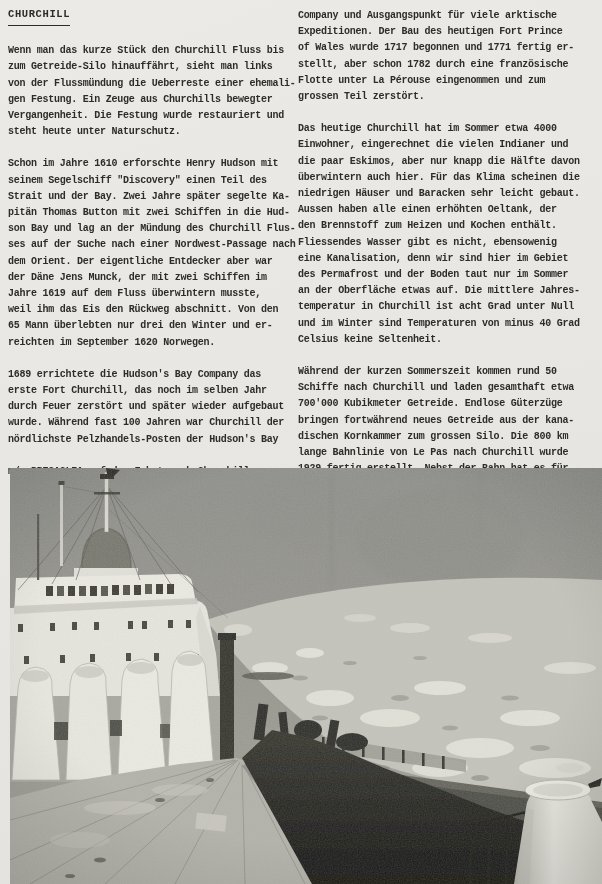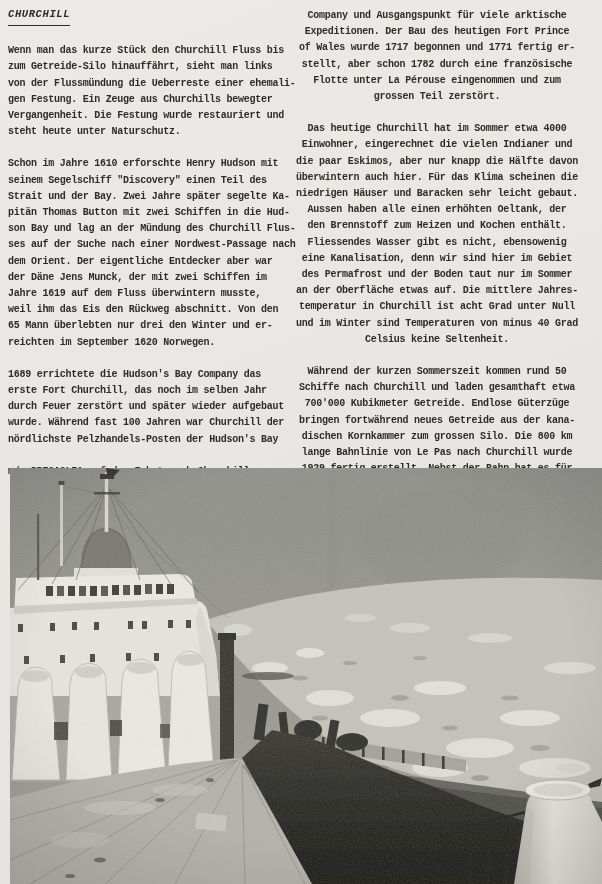--- a/index.html
+++ b/index.html
@@ -7,25 +7,25 @@
     position:relative;width:602px;height:884px;overflow:hidden;
     background:linear-gradient(160deg,#ebeae6 0%,#e7e6e2 55%,#e2e1dd 100%);
     font-family:"Liberation Mono","DejaVu Sans Mono",monospace;
     color:#2e2c27;
   }
   .col{
     position:absolute;
     font-size:10px;line-height:16.2px;font-weight:700;letter-spacing:-0.25px;
   }
   .col-left{left:8px;top:6px;width:298px;}
-  .col-right{left:290px;top:8px;width:294px;text-align:center;}
+  .col-right{left:298px;top:8px;width:294px;}
   .heading{
     display:inline-block;margin:0 0 17px 0;
     font-size:10.5px;font-weight:700;letter-spacing:0.6px;
-    padding-bottom:3px;border-bottom:1.6px solid #2e2c27;font-style:italic;
+    padding-bottom:3px;border-bottom:1.6px solid #2e2c27;
   }
   .para{margin:0 0 16px 0;white-space:pre-line;}
   .caption{margin-top:13px;}
   .caption-line2{text-align:right;padding-right:16px;}
   .photo{
     position:absolute;left:10px;top:468px;width:592px;height:416px;
     background:#99988f;
   }
   .photo svg{display:block;width:592px;height:416px;}
 </style>

